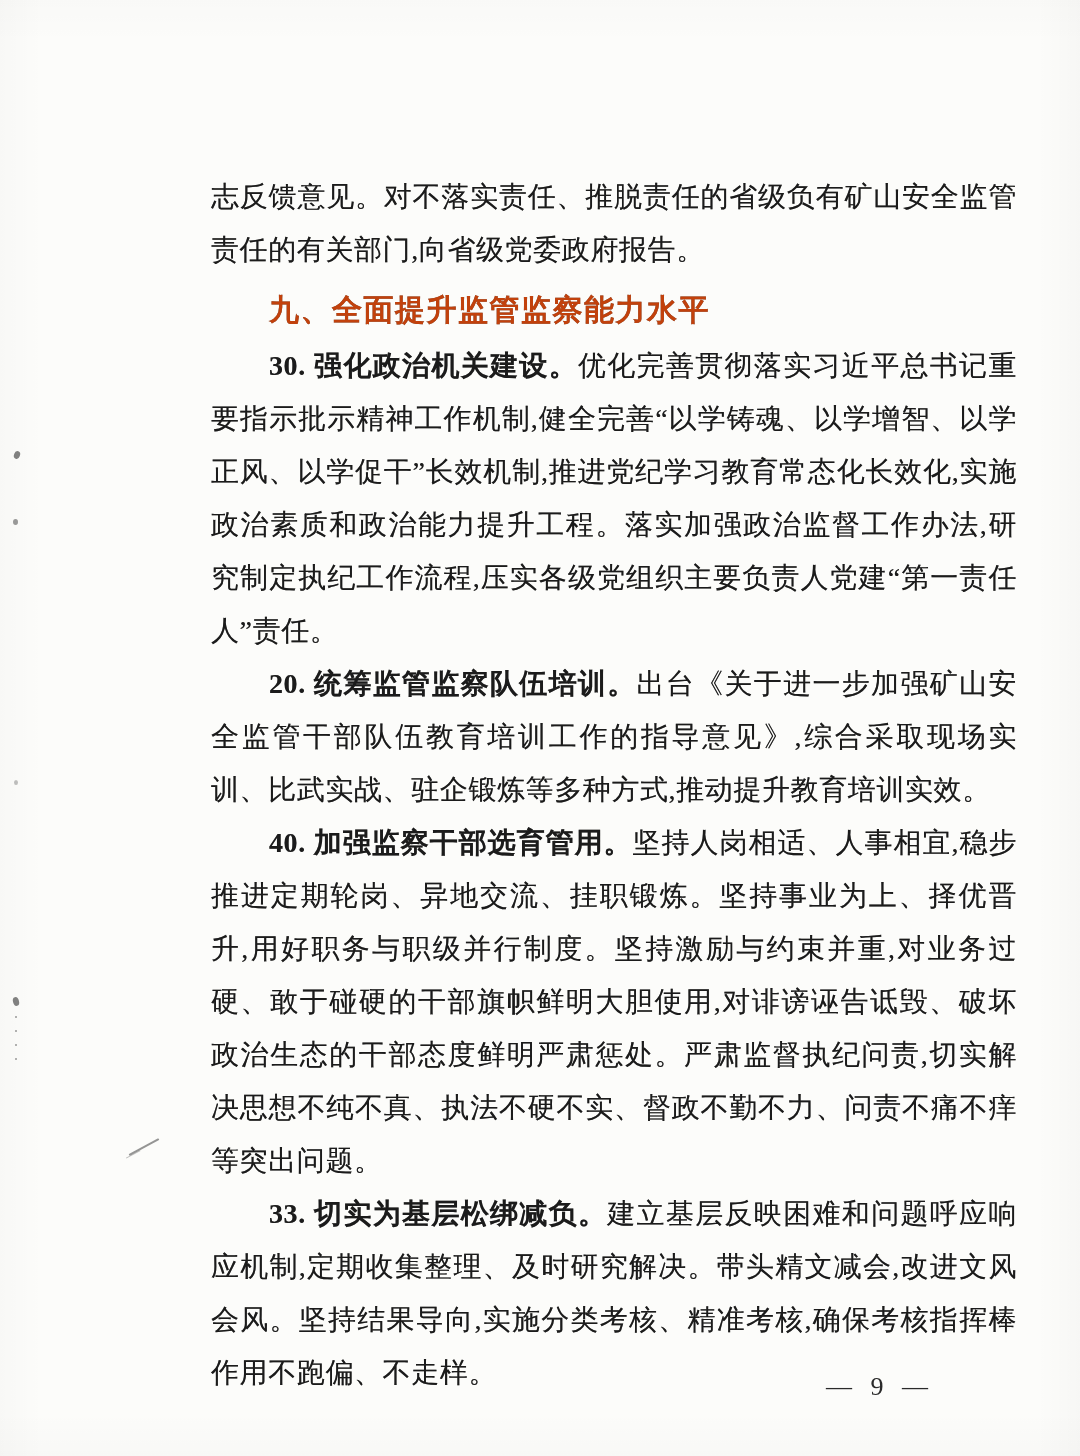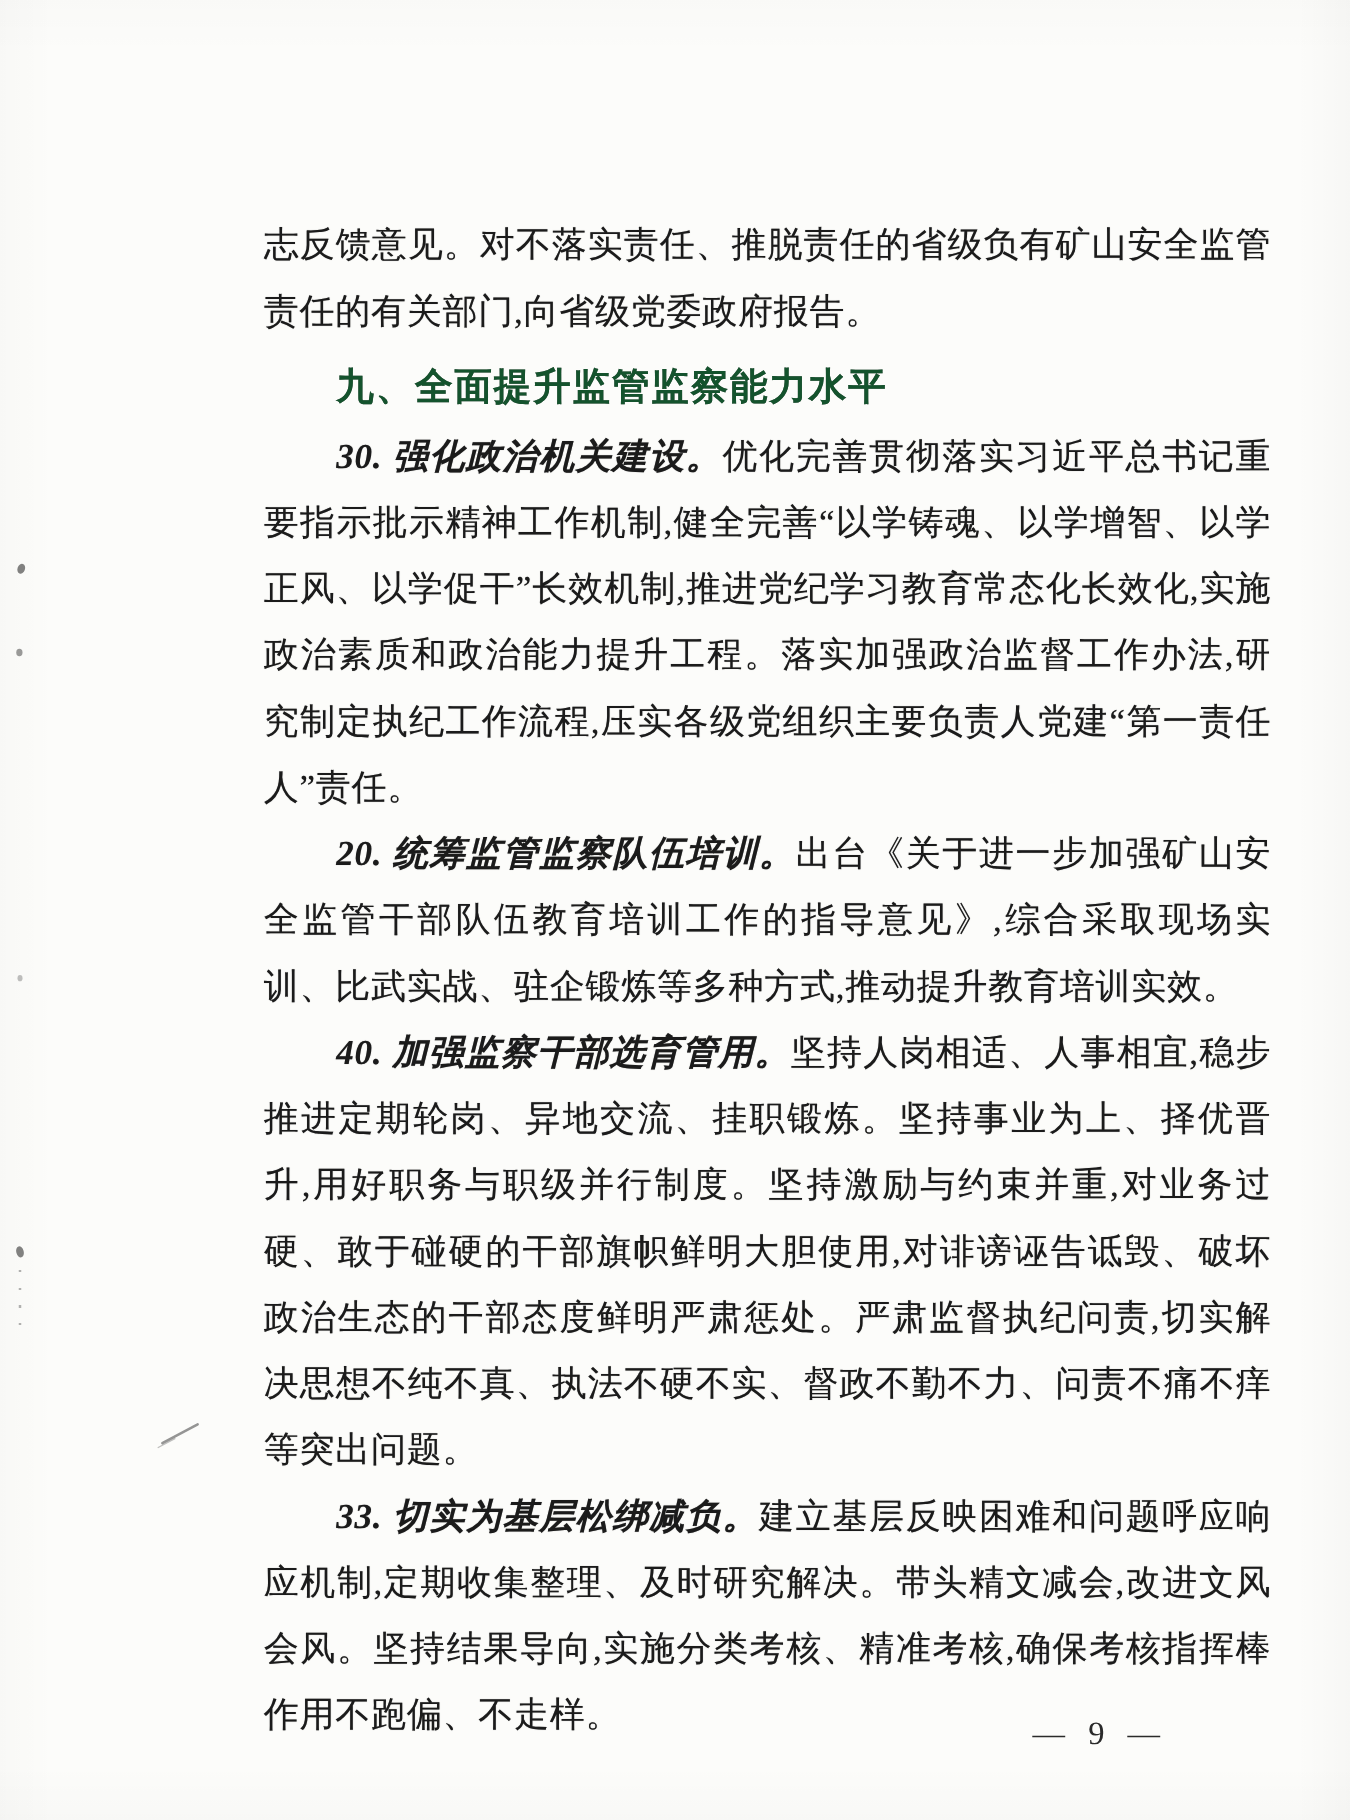--- a/index.html
+++ b/index.html
@@ -38,31 +38,30 @@
     text-align: justify;
     letter-spacing: 0.6px;
     word-break: normal;
     text-shadow: 0 0 0.6px rgba(20,20,20,0.55);
   }
   .para.indent {
     text-indent: 58px;
   }
   .lead {
     font-weight: bold;
-    font-style: italic;
   }
   .section-heading {
     margin: 7px 0 3px 0;
     font-family: "Liberation Sans", sans-serif;
     font-weight: bold;
     font-size: 30px;
     line-height: 53px;
     letter-spacing: 1.5px;
     text-indent: 58px;
-    color: #14532d;
+    color: #c2410c;
     text-shadow: 0 0 0.5px rgba(0,0,0,0.6);
   }
   .page-number {
     position: absolute;
     right: 146px;
     top: 1372px;
     font-size: 26px;
     letter-spacing: 6px;
     color: #2a2a2a;
     white-space: nowrap;

